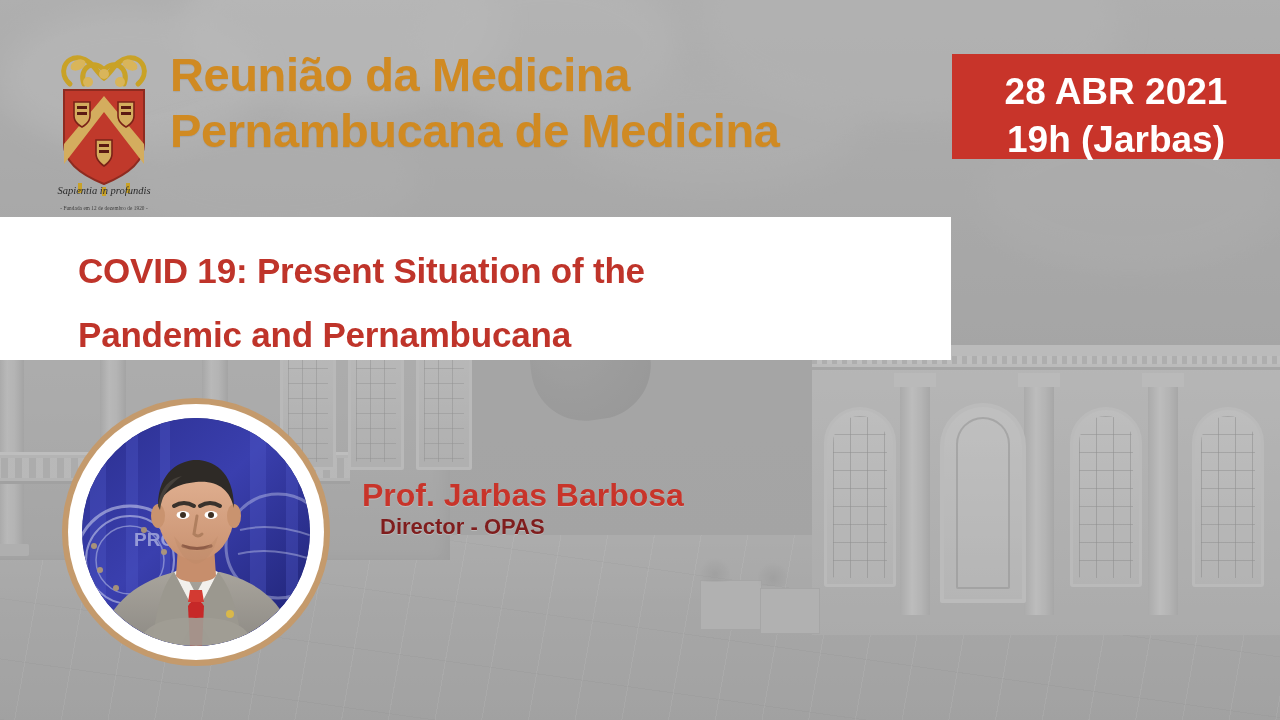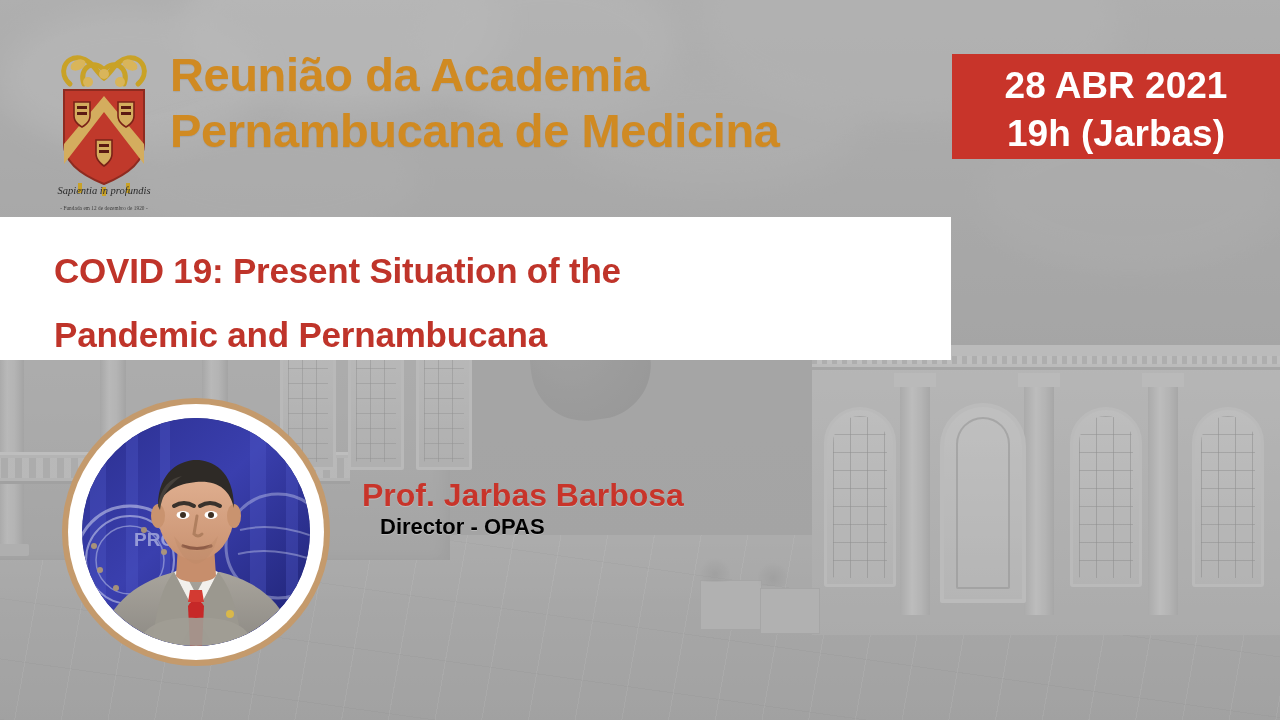--- a/index.html
+++ b/index.html
@@ -206,32 +206,32 @@
   
   .date-badge {
     position: absolute; left: 952px; top: 54px;
     width: 328px; height: 105px;
     background: #c8342a;
     color: #ffffff;
     font-weight: bold;
     font-size: 37px;
     line-height: 48px;
     text-align: center;
-    padding-top: 8px;
+    padding-top: 14px;
     box-sizing: border-box;
   }
   .date-badge .line { display:block; white-space: nowrap; }
 
   
   .title-band {
     position: absolute; left: 0; top: 217px;
     width: 951px; height: 143px;
     background: #ffffff;
     box-sizing: border-box;
-    padding: 22px 0 0 54px;
+    padding: 22px 0 0 78px;
   }
   .title-band .t-line {
     display:block;
     color: #bf342a;
     font-weight: bold;
     font-size: 35px;
     line-height: 64px;
     font-stretch: condensed;
     letter-spacing: -0.2px;
     white-space: nowrap;
@@ -262,21 +262,21 @@
 
   
   .speaker-name {
     position:absolute; left:362px; top:476px;
     color:#c8342a; font-weight:bold; font-size:32px; line-height:38px;
     white-space:nowrap;
     text-shadow: 0 1px 0 rgba(255,255,255,.25);
   }
   .speaker-role {
     position:absolute; left:380px; top:513px;
-    color:#000000; font-weight:bold; font-size:22px; line-height:28px;
+    color:#7f1d1d; font-weight:bold; font-size:22px; line-height:28px;
     white-space:nowrap;
     text-shadow: 0 1px 0 rgba(255,255,255,.25);
   }
 
   
   .yt-bar {
     position:absolute; left:808px; top:643px;
     width:472px; height:77px;
     background:#ffffff;
     display:flex; align-items:center;
@@ -397,21 +397,21 @@
       </g>
 
       <text x="60" y="154" text-anchor="middle" font-family="'Liberation Serif', serif" font-size="10.5" font-style="italic" fill="#2a2a2a">Sapientia in profundis</text>
     </svg>
     <div style="position:absolute; left:0; bottom:-11px; width:120px; text-align:center;
                 font-family:'Liberation Serif', serif; font-size:5.2px; color:#3a3a3a;
                 letter-spacing:.1px; white-space:nowrap;">- Fundada em 12 de dezembro de 1920 -</div>
   </div>
 
   <div class="org-title">
-    <span class="line">Reunião da Academia</span>
+    <span class="line">Reunião da Medicina</span>
     <span class="line">Pernambucana de Medicina</span>
   </div>
 
   <div class="date-badge">
     <span class="line">28 ABR 2021</span>
     <span class="line">19h (Jarbas)</span>
   </div>
 
   <div class="title-band">
     <span class="t-line">COVID 19: Present Situation of the</span>

